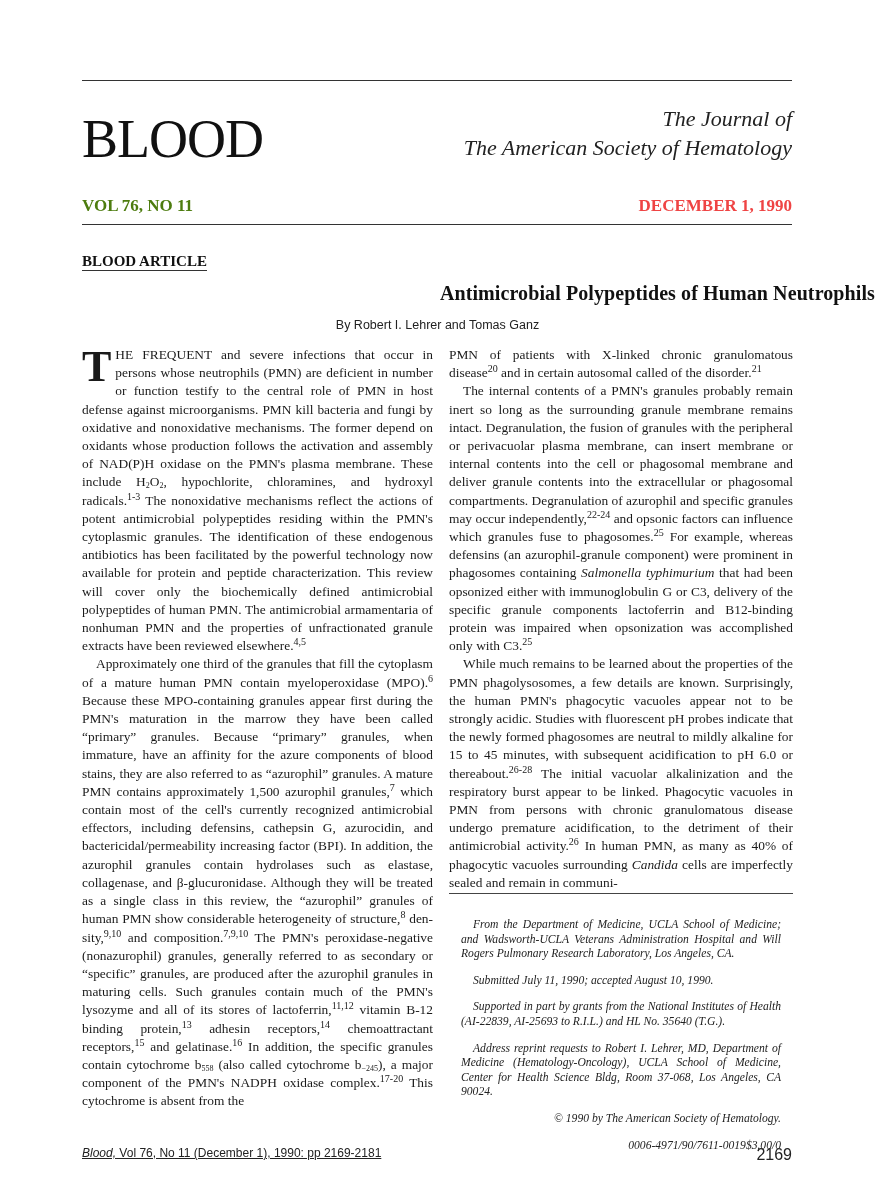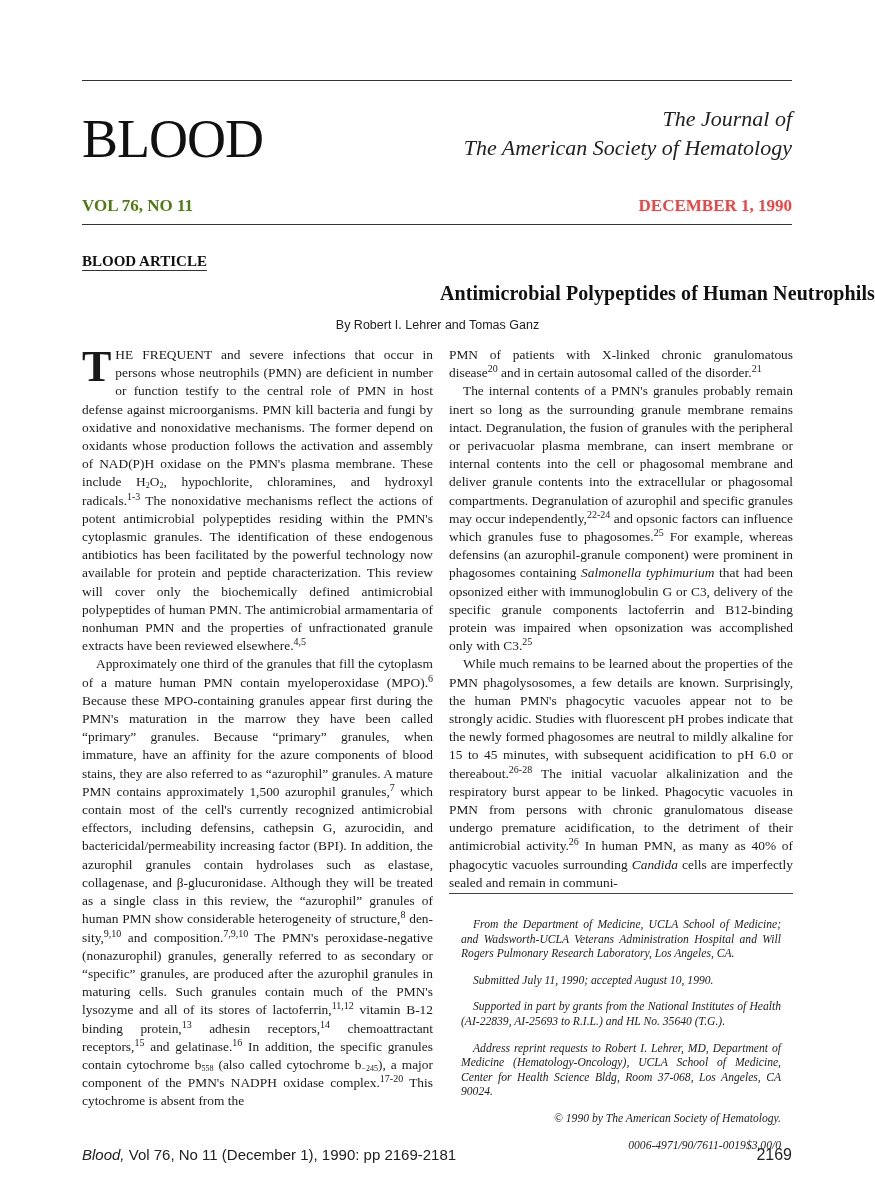--- a/index.html
+++ b/index.html
@@ -20,21 +20,21 @@
   .col p { margin: 0; text-indent: 14px; hyphens: manual; }
   .col p.first { text-indent: 0; }
   .dropcap { float: left; font-size: 44px; line-height: 36px; font-weight: bold; margin: 3px 4px 0 0; }
   sup { font-size: 10px; line-height: 0; vertical-align: 5px; }
   sub { font-size: 8px; line-height: 0; vertical-align: -2px; }
   #fn-rule { position: absolute; left: 449px; width: 344px; top: 893px; border-top: 1.2px solid #444; }
   #footnotes { position: absolute; left: 449px; width: 344px; top: 906px; font-style: italic; font-size: 11.6px; line-height: 14.6px; text-align: justify; color: #222; }
   #footnotes p { margin: 12px; text-indent: 12px; }
   #footnotes p.first { text-indent: 12px; }
   #footnotes p.noind { text-align: right; }
-  #footer-cite { position: absolute; left: 82px; top: 1146px; font-family: "Liberation Sans", sans-serif; font-size: 15px; color: #222; }
+  #footer-cite { position: absolute; left: 82px; top: 1146px; font-family: "Liberation Sans", sans-serif; font-size: 12px; color: #222; text-decoration: underline; }
   #footer-cite i { font-style: italic; }
   #page-num { position: absolute; right: 83px; top: 1146px; font-family: "Liberation Sans", sans-serif; font-size: 16px; color: #222; }
 </style>
 </head>
 <body>
 
 <div class="rule" id="rule-top"></div>
 
 <div id="masthead">BLOOD</div>
 

